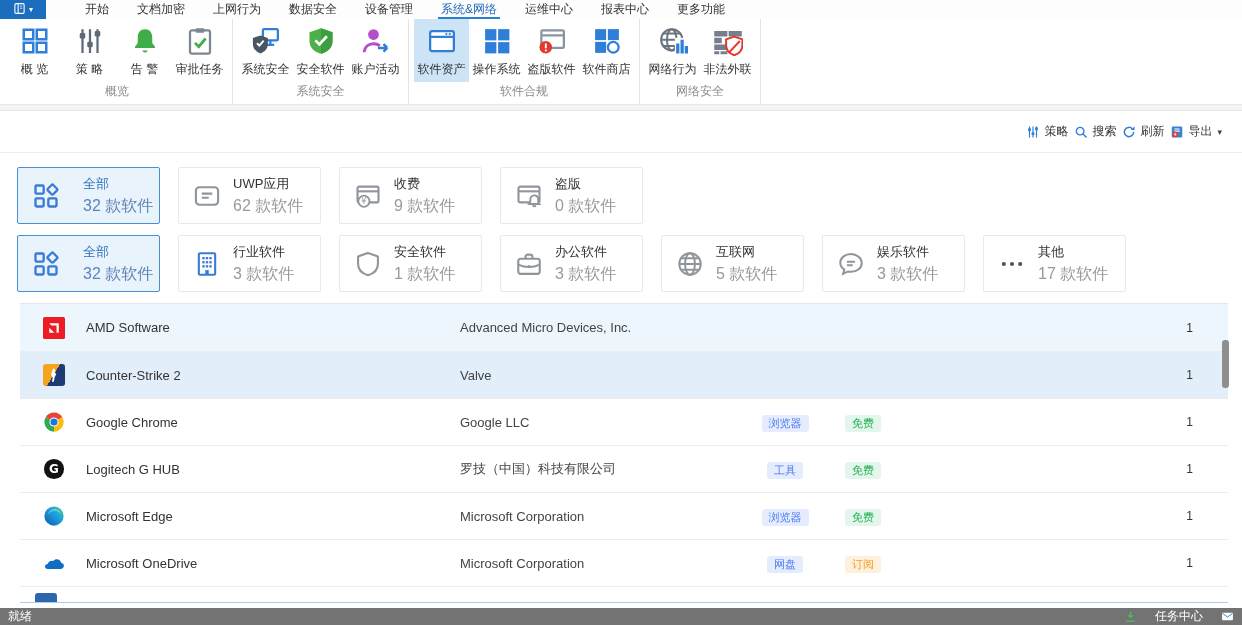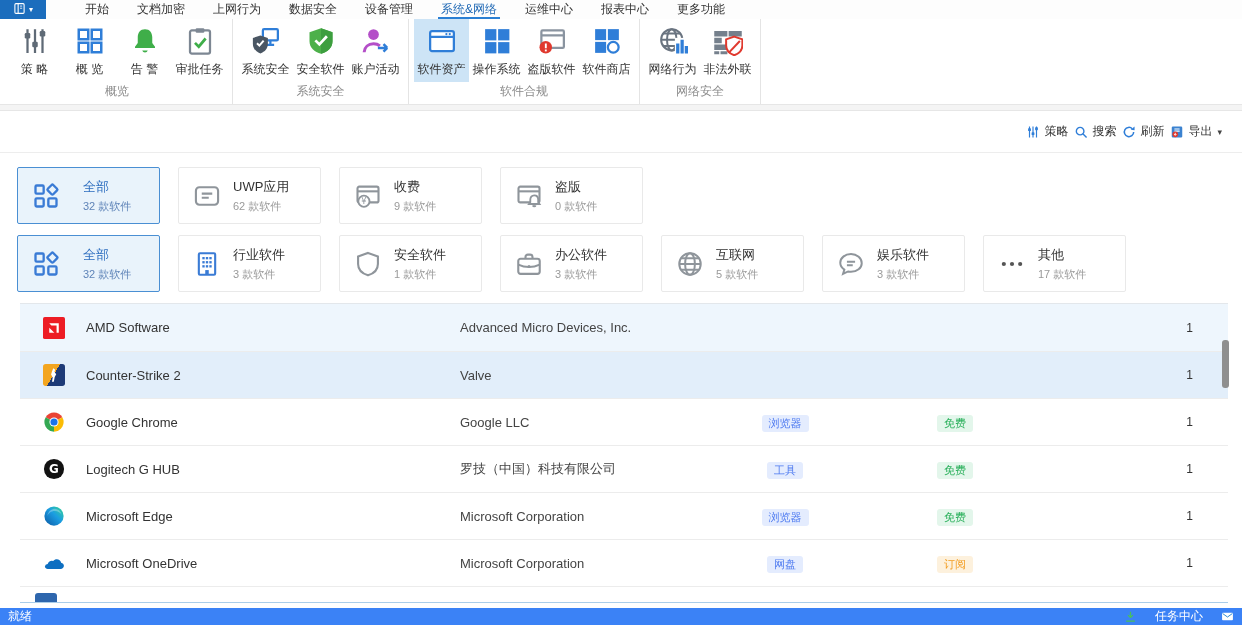--- a/index.html
+++ b/index.html
@@ -36,49 +36,49 @@
   .tbtn .caret { font-size:9px; color:#444; margin-left:1px; }
 
   
   .content { padding:14px 0 0 17px; }
   .cards-row { display:flex; gap:18px; margin-bottom:11px; }
   .card { width:143px; height:57px; border:1px solid #e9e9e9; border-radius:2px; background:#fff; display:flex; align-items:center; padding-left:14px; gap:12px; cursor:pointer; }
   .card.selected { border-color:#4a8fd3; background:#e9f3fb;gap:23px; }
   .card-icon { width:28px; height:28px; flex:none; }
   .card-icon svg { width:100%; height:100%; display:block; }
   .card-label { font-size:13px; color:#333; white-space:nowrap; }
-  .card-count { font-size:11px; color:#9a9a9a; margin-top:3px; white-space:nowrap; }
+  .card-count { font-size:16px; color:#9a9a9a; margin-top:3px; white-space:nowrap; }
   .card.selected .card-label { color:#2f6fc0; }
   .card.selected .card-count { color:#5f84b8; }
 
   
   .table { margin-left:3px; margin-top:7px; width:1208px; border-top:1px solid #e3e7eb; border-bottom:1px solid #a9cdea; }
   .trow { height:47px; display:flex; align-items:center; border-top:1px solid #ececec; cursor:pointer; background:#fff; }
   .trow:first-child { border-top:none; }
   .trow.hl1 { background:#eef6fd; }
   .trow.hl2 { background:#e2eefa; }
   .c-name { width:440px; display:flex; align-items:center; gap:21px; padding-left:23px; font-size:13px; color:#333; }
   .app-ic { width:22px; height:22px; flex:none; }
   .app-ic svg { width:100%; height:100%; display:block; }
   .c-vendor { width:265px; font-size:13px; color:#444; }
   .c-cat { width:120px; text-align:center; }
-  .c-price { width:220px; text-align:center; }
+  .c-price { width:220px; text-align:left; }
   .c-count { flex:1; text-align:right; padding-right:35px; font-size:12px; color:#333; }
   .badge { display:inline-block; font-size:11px; line-height:1; padding:3px 7px; border-radius:3px; }
   .badge.cat { background:#e4ecfe; color:#4f7bf0; }
   .badge.free { background:#e3f6eb; color:#2bb05c; }
   .badge.sub { background:#fdf1dd; color:#f29c1f; }
   .partial-row { height:16px; overflow:hidden; border-top:1px solid #ececec; display:flex; padding-left:15px; background:#fff; }
   .partial-ic { width:22px; height:22px; margin-top:6px; border-radius:3px; background:linear-gradient(#2e66ad 0 42%, #7fb3e8 42%); }
 
   
   .vscroll-thumb { position:absolute; right:13px; top:340px; width:7px; height:48px; background:#8f8f8f; border-radius:3px; cursor:pointer; }
 
   
-  .statusbar { position:absolute; left:0; right:0; bottom:0; height:17px; background:#3b82f6; color:#fff; display:flex; align-items:center; justify-content:space-between; font-size:12px; padding:0 8px; }
+  .statusbar { position:absolute; left:0; right:0; bottom:0; height:17px; background:#737373; color:#fff; display:flex; align-items:center; justify-content:space-between; font-size:12px; padding:0 8px; }
   .status-right { display:flex; align-items:center; gap:18px; }
   .sicon { width:13px; height:13px; display:block; }
   .sicon svg { width:100%; height:100%; display:block; }
   .task-label { cursor:pointer; }
 </style>
 </head>
 <body>
 
 <div class="window">
 
@@ -103,44 +103,44 @@
         <div class="mtab">更多功能</div>
       </div>
   </div>
 
   <div class="ribbon" id="ribbon">
       <div class="rgroup">
         <div class="ritems">
           <div class="ritem">
             <span class="ricon">
               <svg viewBox="0 0 24 24">
-                <g stroke="#5f6a76" stroke-width="1.8">
-                  <path d="M6 2.5v19M12 2.5v19M18 2.5v19"></path>
-                </g>
-                <g fill="#5f6a76">
-                  <rect x="3.8" y="5.5" width="4.4" height="4.4" rx="1"></rect>
-                  <rect x="9.8" y="12.5" width="4.4" height="4.4" rx="1"></rect>
-                  <rect x="15.8" y="4" width="4.4" height="4.4" rx="1"></rect>
-                </g>
-              </svg>
-            </span>
-            <span>策 略</span>
-          </div>
-          <div class="ritem">
-            <span class="ricon">
-              <svg viewBox="0 0 24 24">
                 <g fill="none" stroke="#2f7ed8" stroke-width="2">
                   <rect x="3" y="3" width="7.6" height="7.6"></rect>
                   <rect x="13.4" y="3" width="7.6" height="7.6"></rect>
                   <rect x="3" y="13.4" width="7.6" height="7.6"></rect>
                   <rect x="13.4" y="13.4" width="7.6" height="7.6"></rect>
                 </g>
               </svg>
             </span>
             <span>概 览</span>
+          </div>
+          <div class="ritem">
+            <span class="ricon">
+              <svg viewBox="0 0 24 24">
+                <g stroke="#5f6a76" stroke-width="1.8">
+                  <path d="M6 2.5v19M12 2.5v19M18 2.5v19"></path>
+                </g>
+                <g fill="#5f6a76">
+                  <rect x="3.8" y="5.5" width="4.4" height="4.4" rx="1"></rect>
+                  <rect x="9.8" y="12.5" width="4.4" height="4.4" rx="1"></rect>
+                  <rect x="15.8" y="4" width="4.4" height="4.4" rx="1"></rect>
+                </g>
+              </svg>
+            </span>
+            <span>策 略</span>
           </div>
           <div class="ritem">
             <span class="ricon">
               <svg viewBox="0 0 24 24">
                 <path d="M12 2.5c-3.8 0-5.8 2.8-5.8 6.5v4.5L4 16.5v1h16v-1l-2.2-3V9c0-3.7-2-6.5-5.8-6.5z" fill="#3fae49"></path>
                 <path d="M9.8 19.5a2.3 2.3 0 0 0 4.4 0z" fill="#3fae49"></path>
               </svg>
             </span>
             <span>告 警</span>
           </div>

